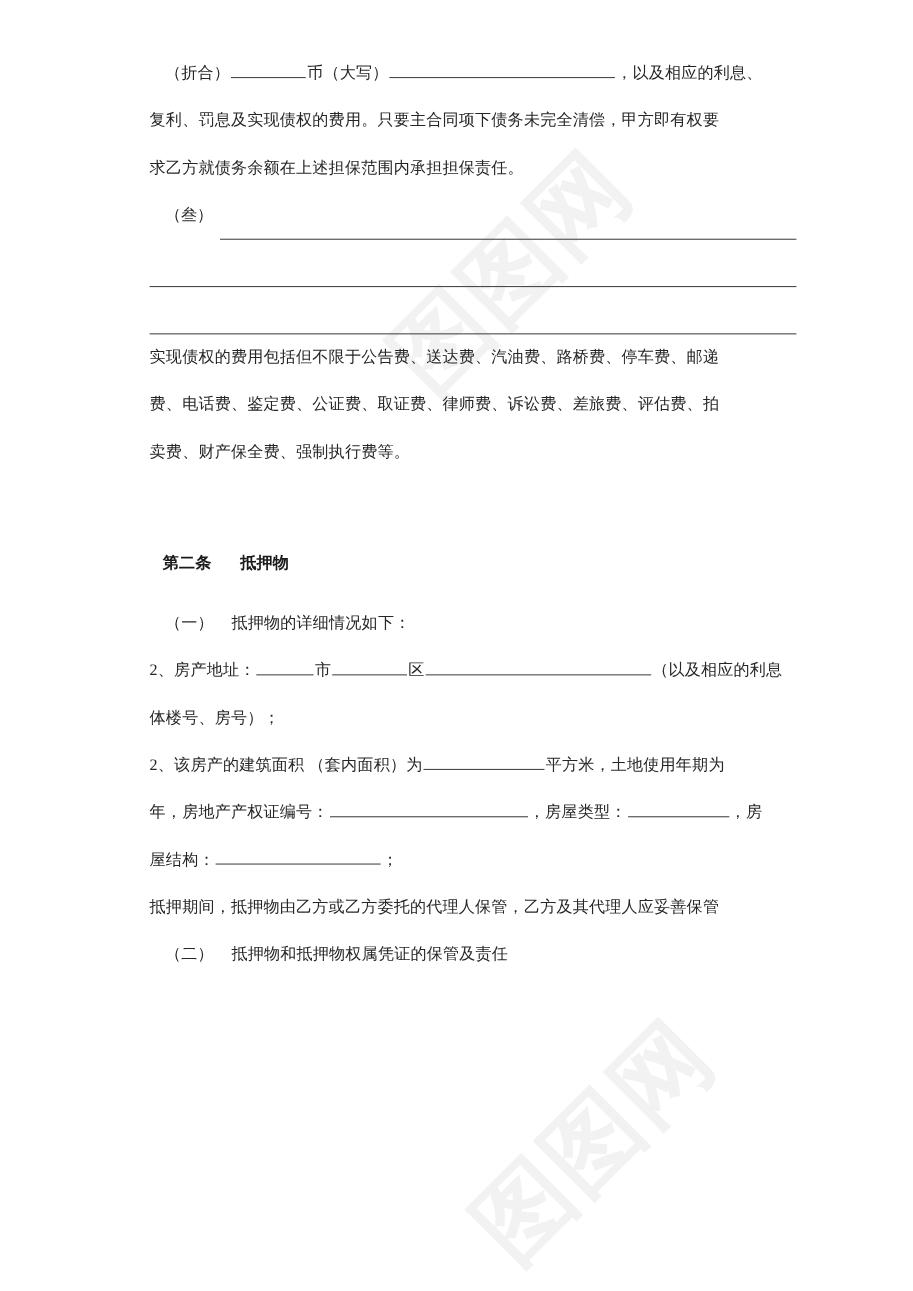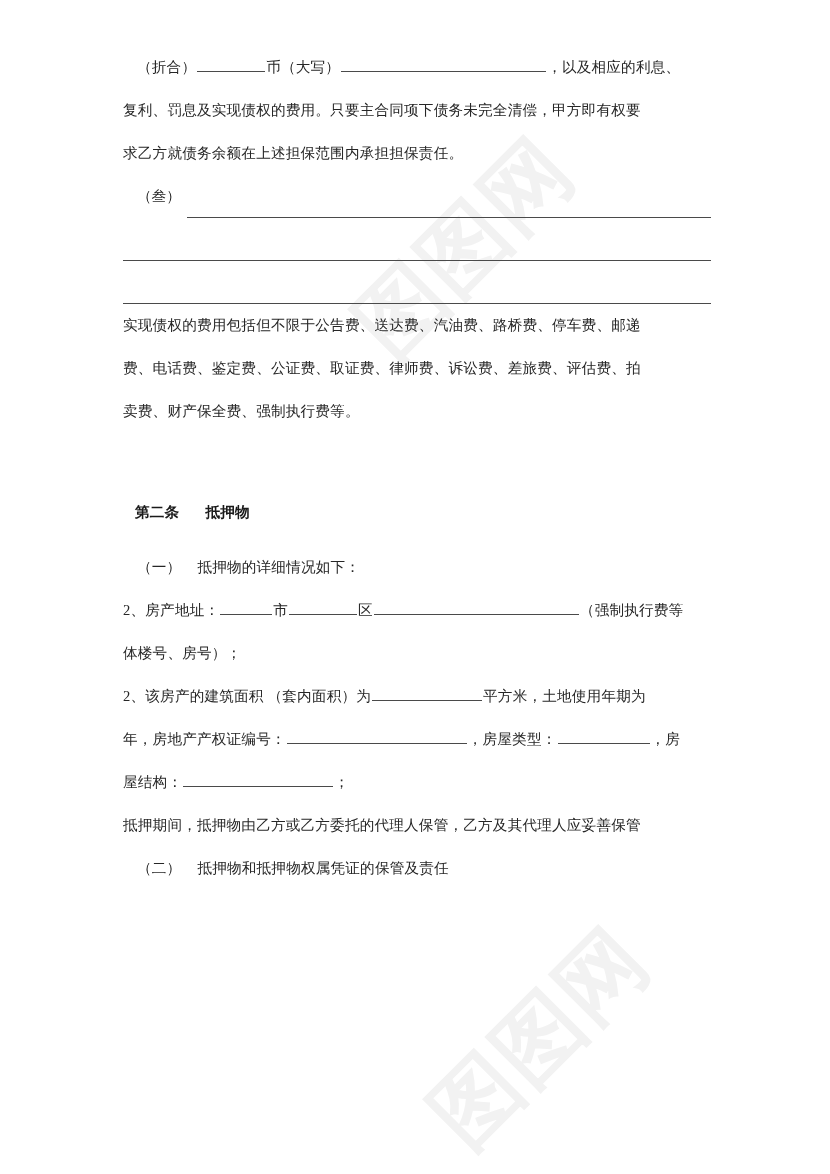--- a/index.html
+++ b/index.html
@@ -40,21 +40,21 @@
     left: 405px;
     top: 1090px;
     font-size: 86px;
     transform: rotate(-45deg);
     transform-origin: left top;
   }
 
   
   .content {
     position: absolute;
-    left: 123px;
+    left: 136px;
     top: 0;
     width: 588px;
     z-index: 2;
   }
 
   .para {
     font-size: 14.6px;
     line-height: 43px;
     color: #262626;
     letter-spacing: 0.2px;
@@ -156,21 +156,21 @@
     <p class="para">实现债权的费用包括但不限于公告费、送达费、汽油费、路桥费、停车费、邮递</p>
     <p class="para">费、电话费、鉴定费、公证费、取证费、律师费、诉讼费、差旅费、评估费、拍</p>
     <p class="para">卖费、财产保全费、强制执行费等。</p>
 
     <div class="spacer-md"></div>
 
     <p class="heading"><span>第二条</span><span class="gap"></span><span>抵押物</span></p>
 
     <p class="para indent"><span>（一）</span><span class="gap" style="display:inline-block;width:16px"></span><span>抵押物的详细情况如下：</span></p>
 
-    <p class="para"><span>2、房产地址：</span><span class="blank b-sm"></span><span>市</span><span class="blank b-md"></span><span>区</span><span class="blank b-4xl"></span><span>（强制执行费等</span></p>
+    <p class="para"><span>2、房产地址：</span><span class="blank b-sm"></span><span>市</span><span class="blank b-md"></span><span>区</span><span class="blank b-4xl"></span><span>（以及相应的利息</span></p>
     <p class="para">体楼号、房号）；</p>
 
     <p class="para"><span>2、该房产的建筑面积 （套内面积）为</span><span class="blank b-xl"></span><span>平方米，土地使用年期为</span></p>
     <p class="para"><span>年，房地产产权证编号：</span><span class="blank b-3xl"></span><span>，房屋类型：</span><span class="blank b-lg"></span><span>，房</span></p>
     <p class="para"><span>屋结构：</span><span class="blank b-2xl"></span><span>；</span></p>
 
 
     <p class="para">抵押期间，抵押物由乙方或乙方委托的代理人保管，乙方及其代理人应妥善保管</p>
 
     <p class="para indent"><span>（二）</span><span class="gap" style="display:inline-block;width:16px"></span><span>抵押物和抵押物权属凭证的保管及责任</span></p>

